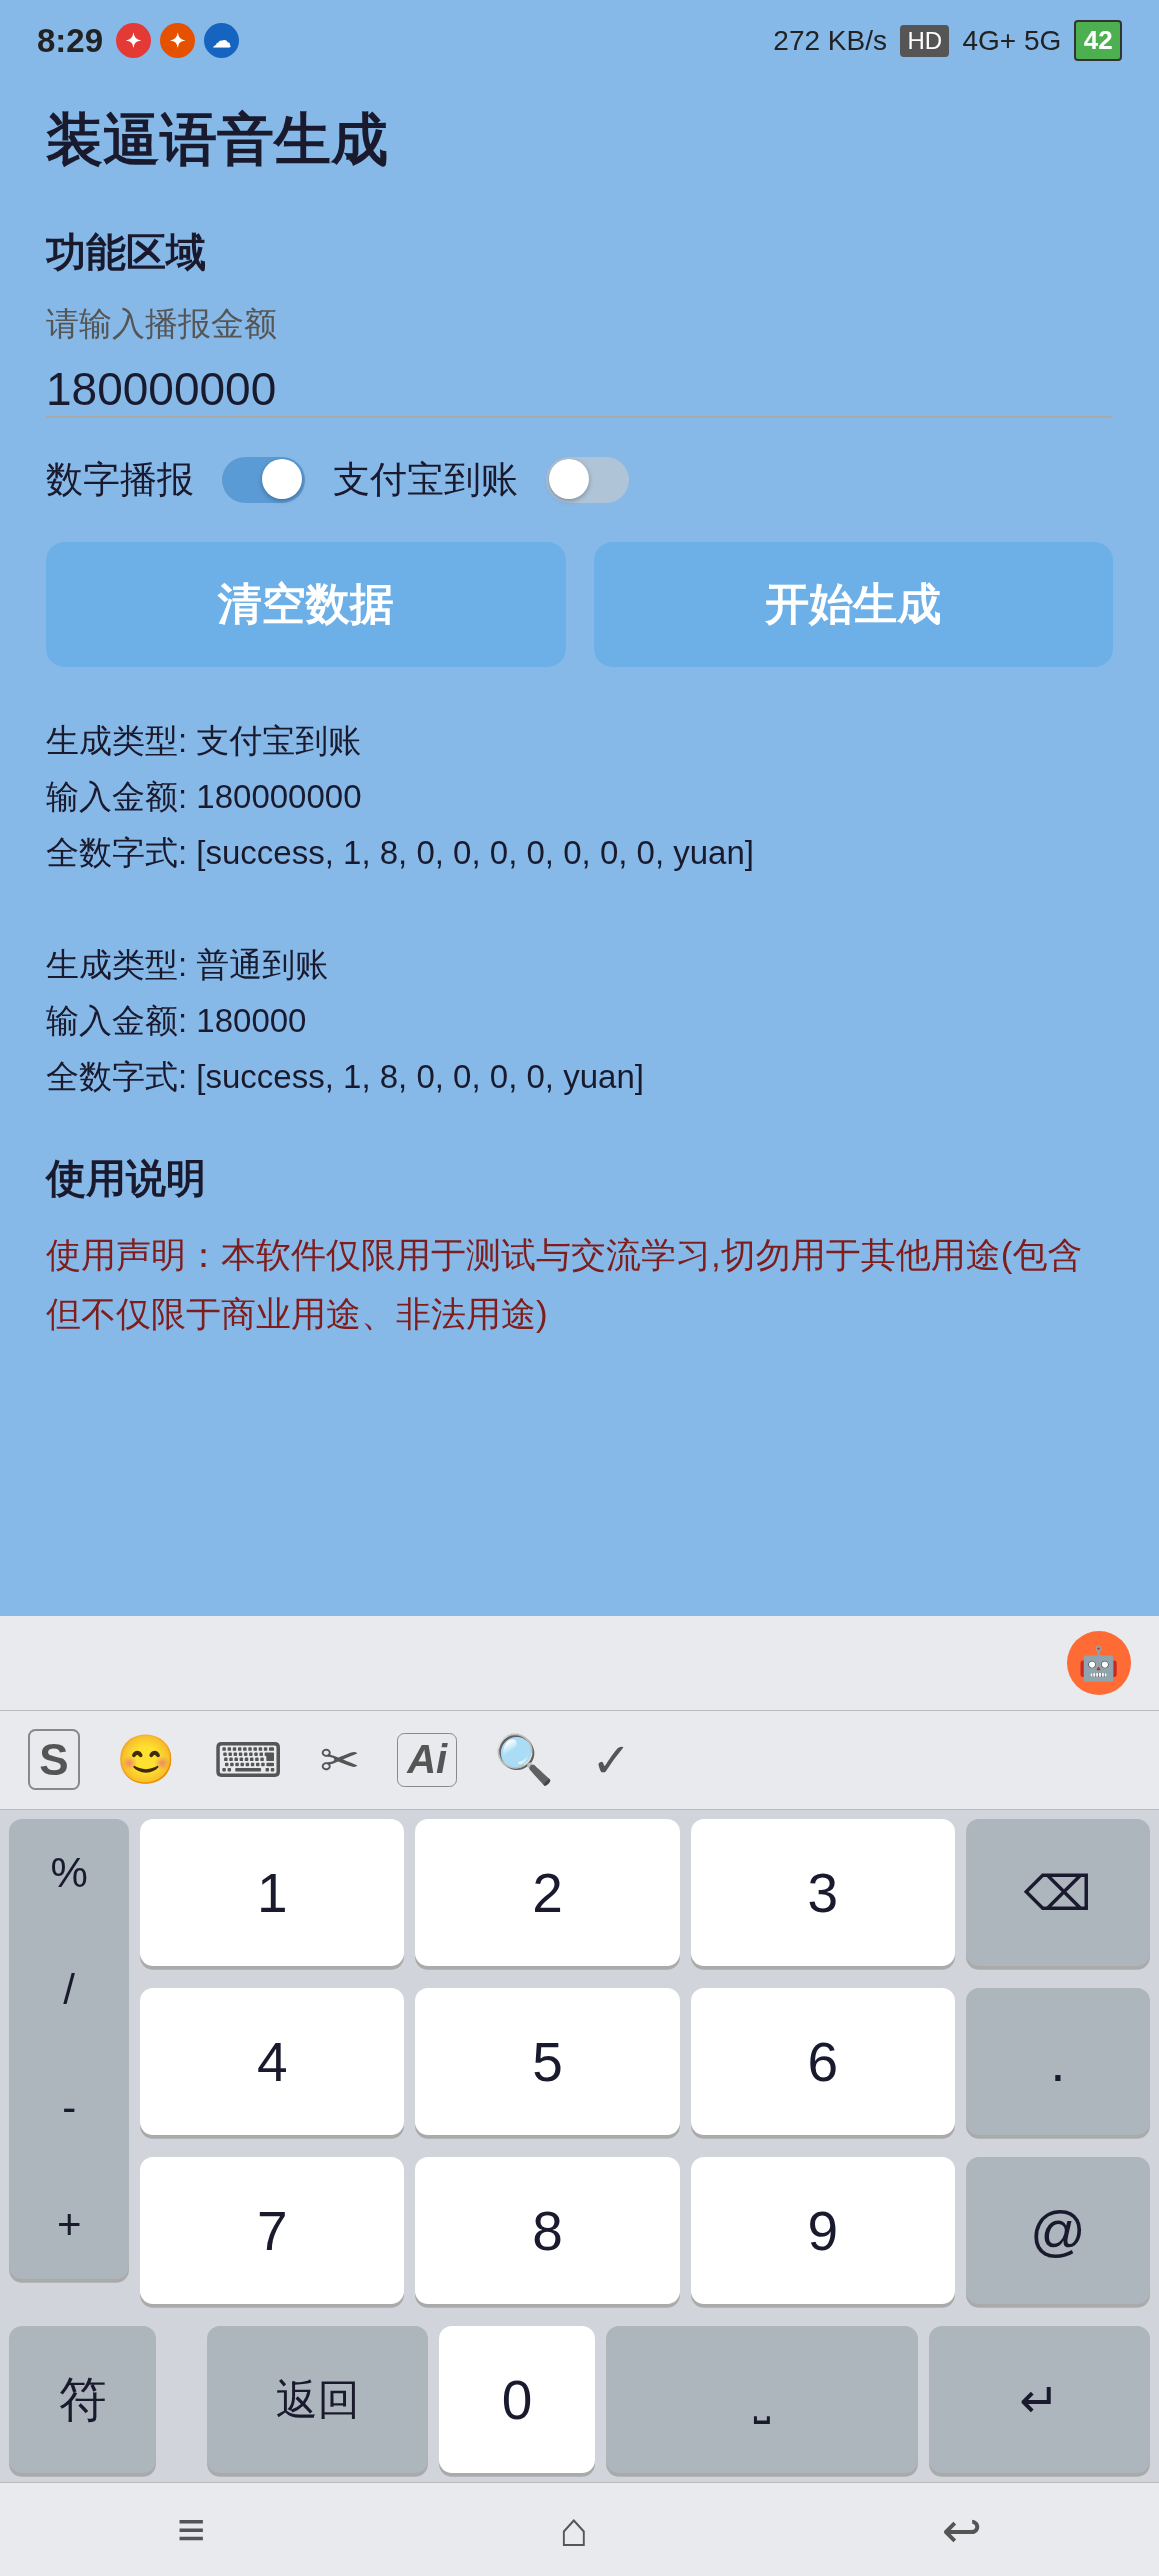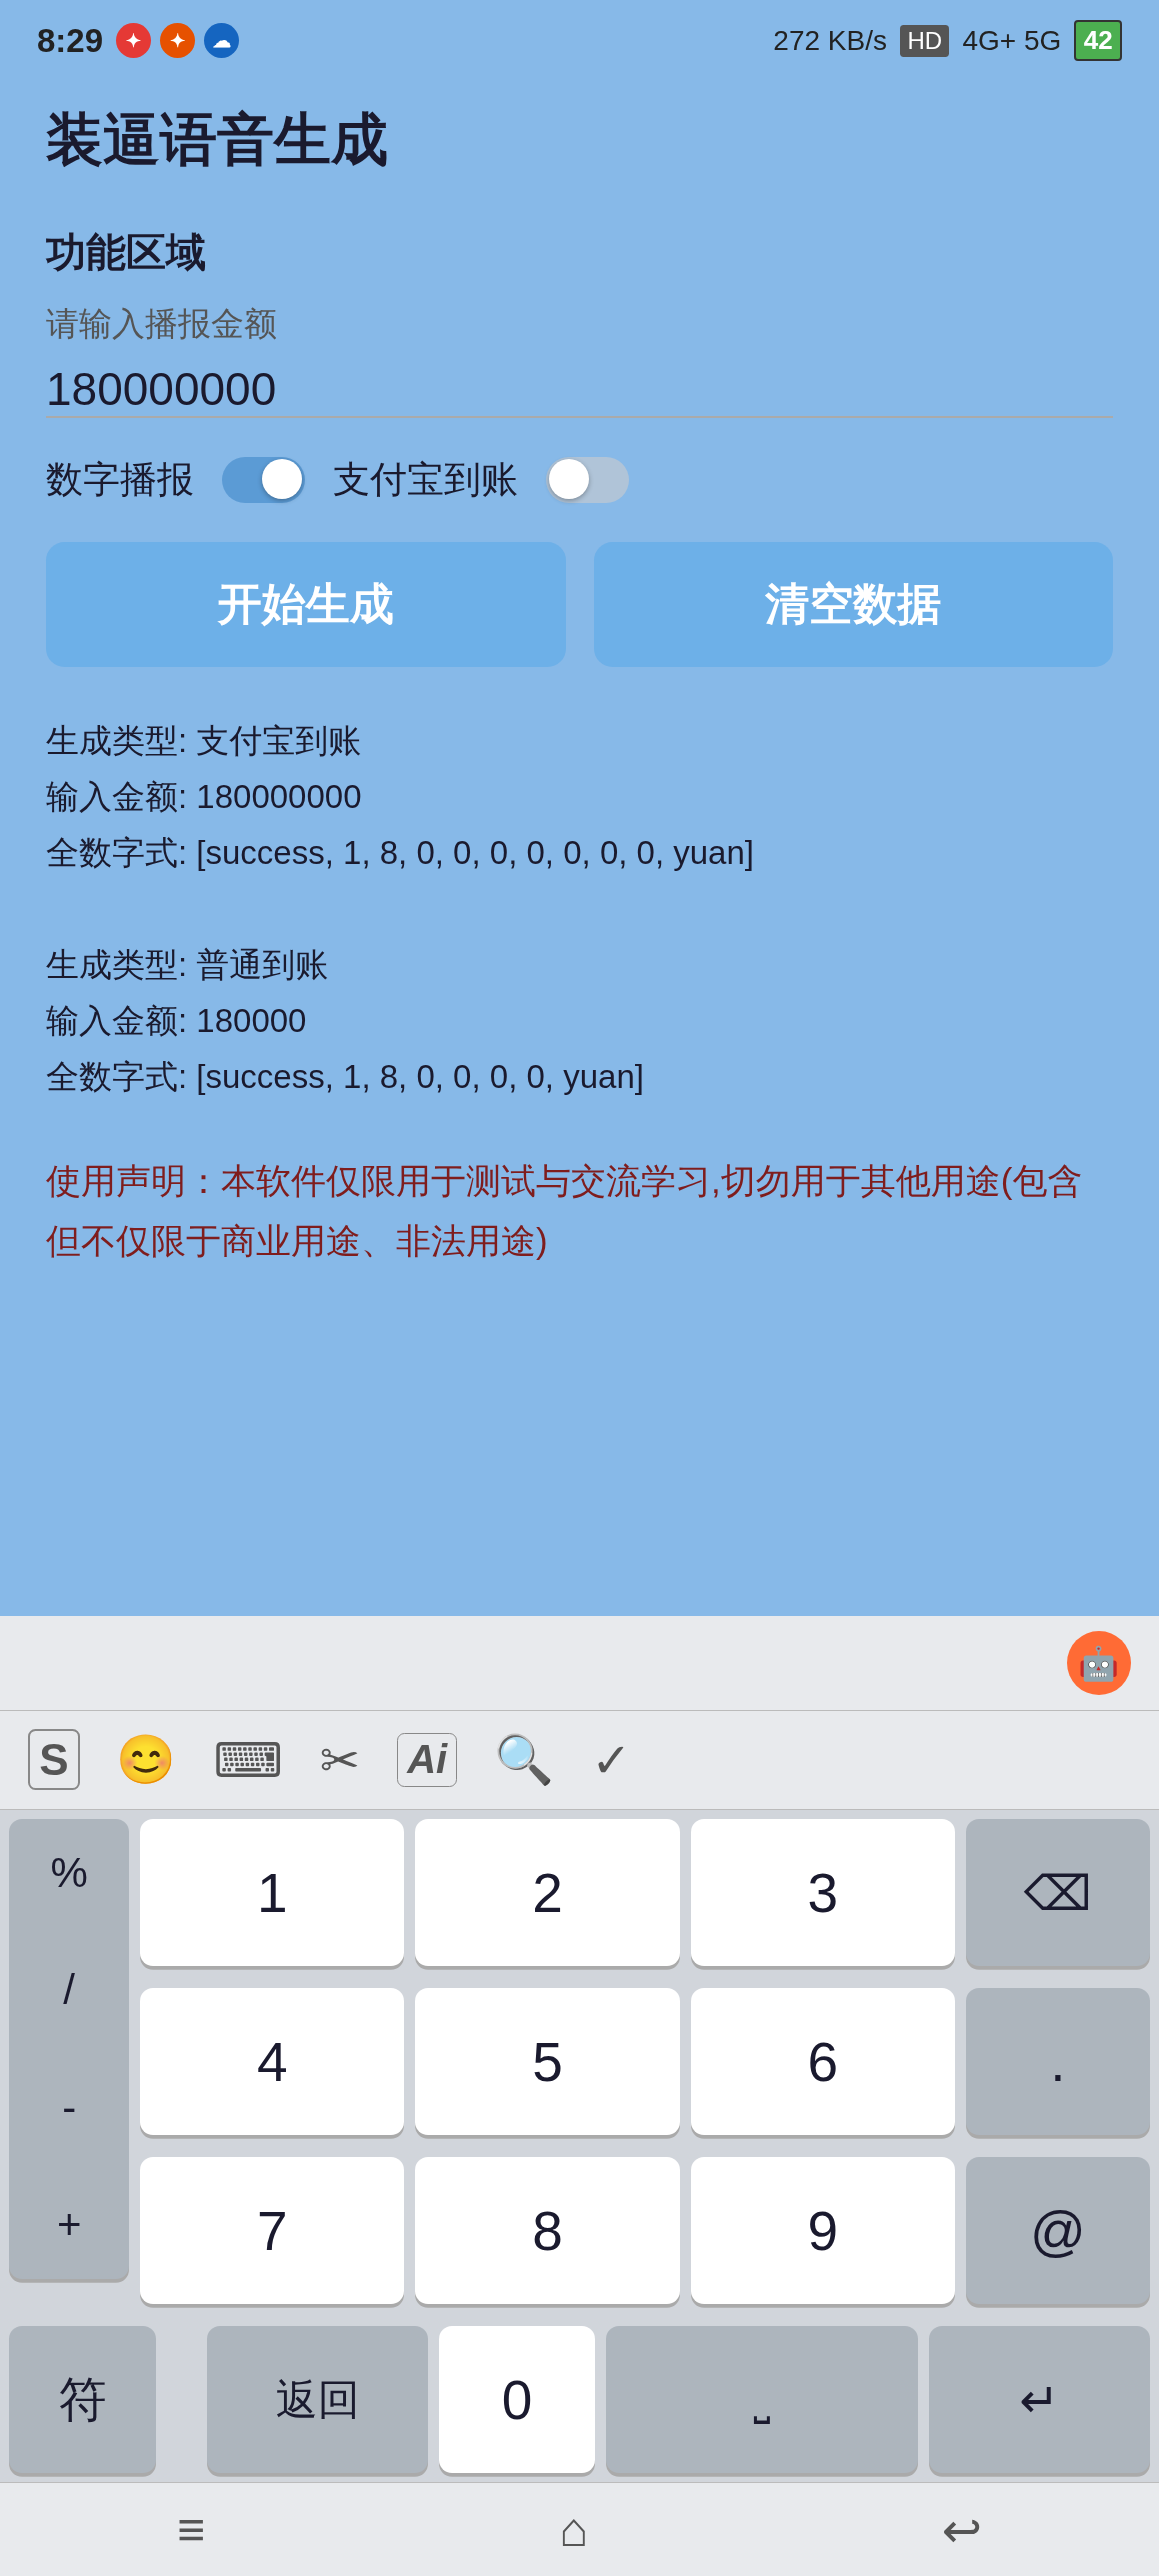--- a/index.html
+++ b/index.html
@@ -299,34 +299,35 @@
     <div class="toggle-switch toggle-on">
       <div class="toggle-knob"></div>
     </div>
     <span class="toggle-label">支付宝到账</span>
     <div class="toggle-switch toggle-off">
       <div class="toggle-knob"></div>
     </div>
   </div>
 
   <div class="button-row">
+    <button class="btn btn-secondary">清空数据</button>
     <button class="btn btn-primary">开始生成</button>
-    <button class="btn btn-secondary">清空数据</button>
   </div>
 
   <div class="output-text">
     <div>生成类型: 支付宝到账</div>
     <div>输入金额: 180000000</div>
     <div>全数字式: [success, 1, 8, 0, 0, 0, 0, 0, 0, 0, yuan]</div>
     <br>
     <div>生成类型: 普通到账</div>
     <div>输入金额: 180000</div>
     <div>全数字式: [success, 1, 8, 0, 0, 0, 0, yuan]</div>
   </div>
 
+  <div class="usage-title">使用说明</div>
   <div class="usage-text">使用声明：本软件仅限用于测试与交流学习,切勿用于其他用途(包含但不仅限于商业用途、非法用途)</div>
 
 </div>
 
 <div class="keyboard-area">
 
   <div class="keyboard-top-bar">
     <div class="kb-emoji-icon">🤖</div>
   </div>
 

